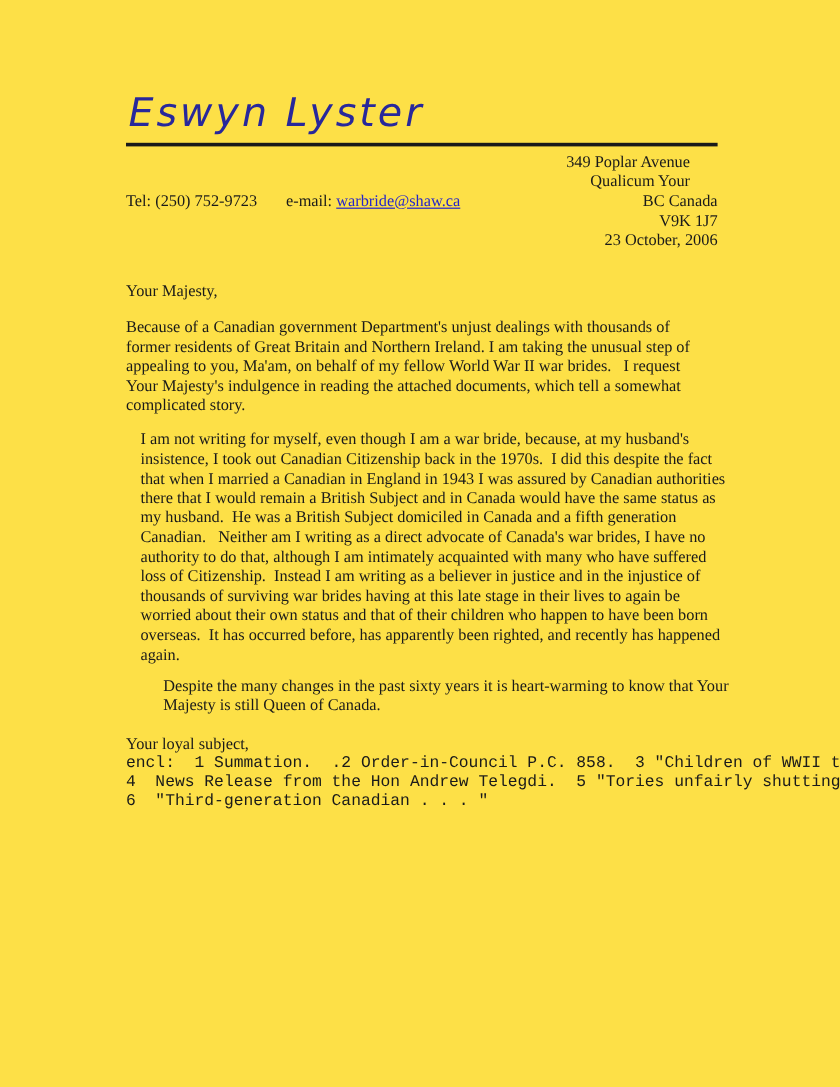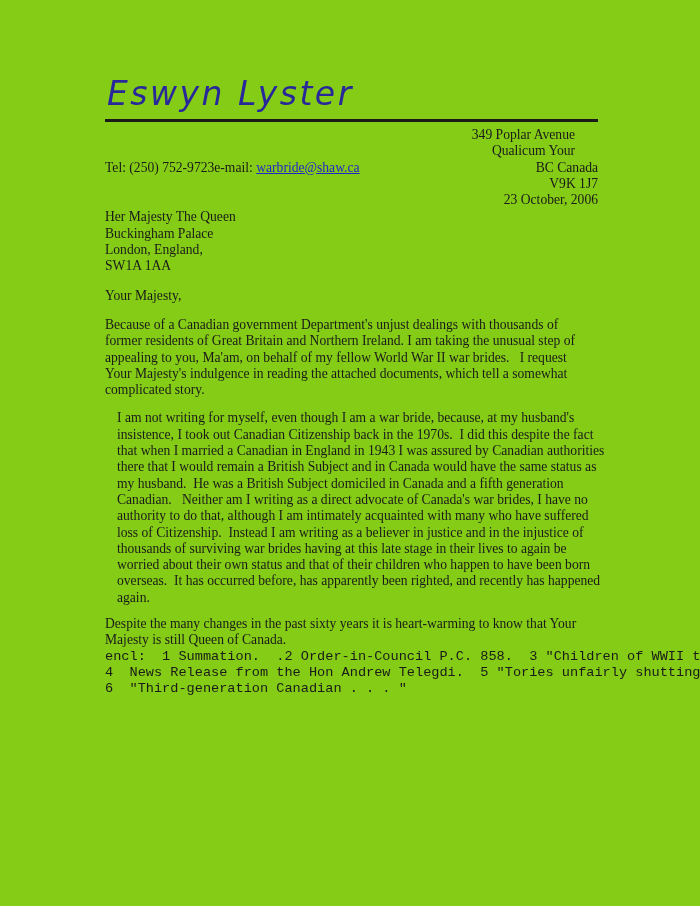--- a/index.html
+++ b/index.html
@@ -4,21 +4,21 @@
 <style>
   html, body {
     margin: 0;
     padding: 0;
     background: #ffffff;
   }
   .page {
     position: relative;
     width: 700px;
     height: 906px;
-    background: #84cc16;
+    background: #fde047;
     box-sizing: border-box;
     padding: 76px 102px 0 105px;
     font-family: "Liberation Serif", serif;
     font-size: 13.6px;
     line-height: 16.3px;
     color: #1a1a1a;
     overflow: hidden;
   }
   .pre { white-space: pre; }
 
@@ -36,35 +36,35 @@
     border: none;
     border-top: 3px solid #1a1a1a;
     margin: 7px 0 0 0;
   }
   .head-row {
     display: flex;
     justify-content: space-between;
     margin-top: 5px;
   }
   .contact-col { white-space: pre; }
-  .email-label { margin-left: 0; }
+  .email-label { margin-left: 24px; }
   .email-link {
     color: #2424cc;
     text-decoration: underline;
     cursor: pointer;
   }
   .address-col { text-align: right; margin-left: 40px; }
   .addr-inset { padding-right: 23px; }
 
   
   .recipient { margin-top: 1px; }
-  .salutation { margin-top: 13px; }
+  .salutation { margin-top: 27px; }
   .para-1 { margin-top: 13px; }
   .para-2 { margin-top: 12px; margin-left: 12px; }
-  .para-3 { margin-top: 10px; }
+  .para-3 { margin-top: 10px; margin-left: 31px; }
   .closing { margin-top: 16px; }
   .signature { margin-top: 56px; }
   .enclosures { margin-top: 0; font-family: Liberation Mono, monospace; }
 </style>
 </head>
 <body>
 
 <div class="page">
 
   <div class="lh-name">Eswyn Lyster</div>
@@ -77,24 +77,20 @@
     </div>
     <div class="address-col">
       <div class="addr-inset">349 Poplar Avenue</div>
       <div class="addr-inset">Qualicum Your</div>
       <div>BC Canada</div>
       <div>V9K 1J7</div>
       <div>23 October, 2006</div>
     </div>
   </div>
 
-  <div class="recipient pre">Her Majesty The Queen
-Buckingham Palace
-London, England,
-SW1A 1AA</div>
 
   <div class="salutation">Your Majesty,</div>
 
   <div class="para-1 pre">Because of a Canadian government Department's unjust dealings with thousands of
 former residents of Great Britain and Northern Ireland. I am taking the unusual step of
 appealing to you, Ma'am, on behalf of my fellow World War II war brides.   I request
 Your Majesty's indulgence in reading the attached documents, which tell a somewhat
 complicated story.</div>
 
   <div class="para-2 pre">I am not writing for myself, even though I am a war bride, because, at my husband's
@@ -106,19 +102,20 @@
 authority to do that, although I am intimately acquainted with many who have suffered
 loss of Citizenship.  Instead I am writing as a believer in justice and in the injustice of
 thousands of surviving war brides having at this late stage in their lives to again be
 worried about their own status and that of their children who happen to have been born
 overseas.  It has occurred before, has apparently been righted, and recently has happened
 again.</div>
 
   <div class="para-3 pre">Despite the many changes in the past sixty years it is heart-warming to know that Your
 Majesty is still Queen of Canada.</div>
 
+  <div class="closing">Your loyal subject,</div>
 
 
   <div class="enclosures pre">encl:  1 Summation.  .2 Order-in-Council P.C. 858.  3 "Children of WWII troops . . ."
 4  News Release from the Hon Andrew Telegdi.  5 "Tories unfairly shutting the door . . . "
 6  "Third-generation Canadian . . . "</div>
 
 </div>
 
 </body></html>

